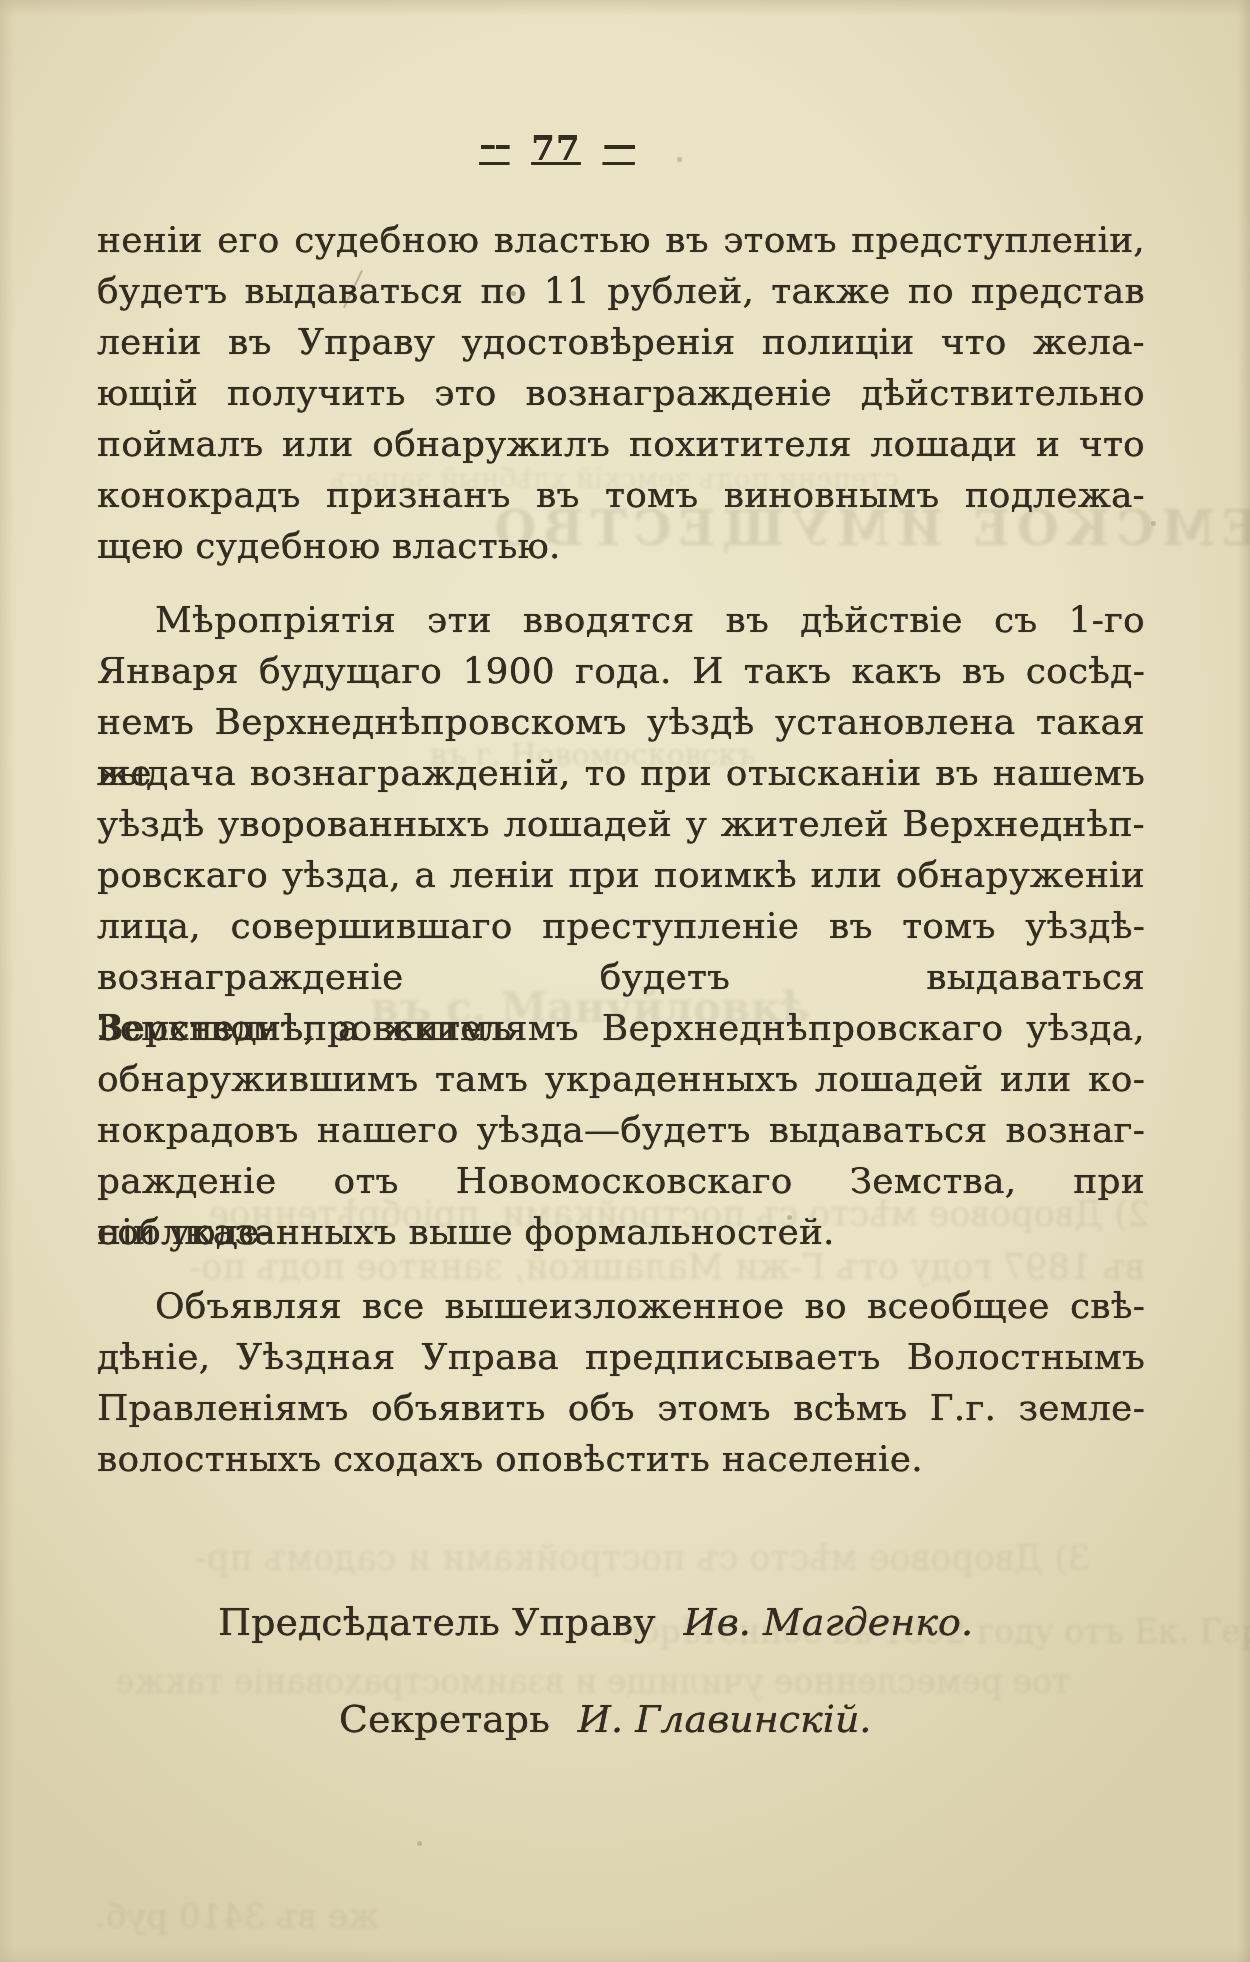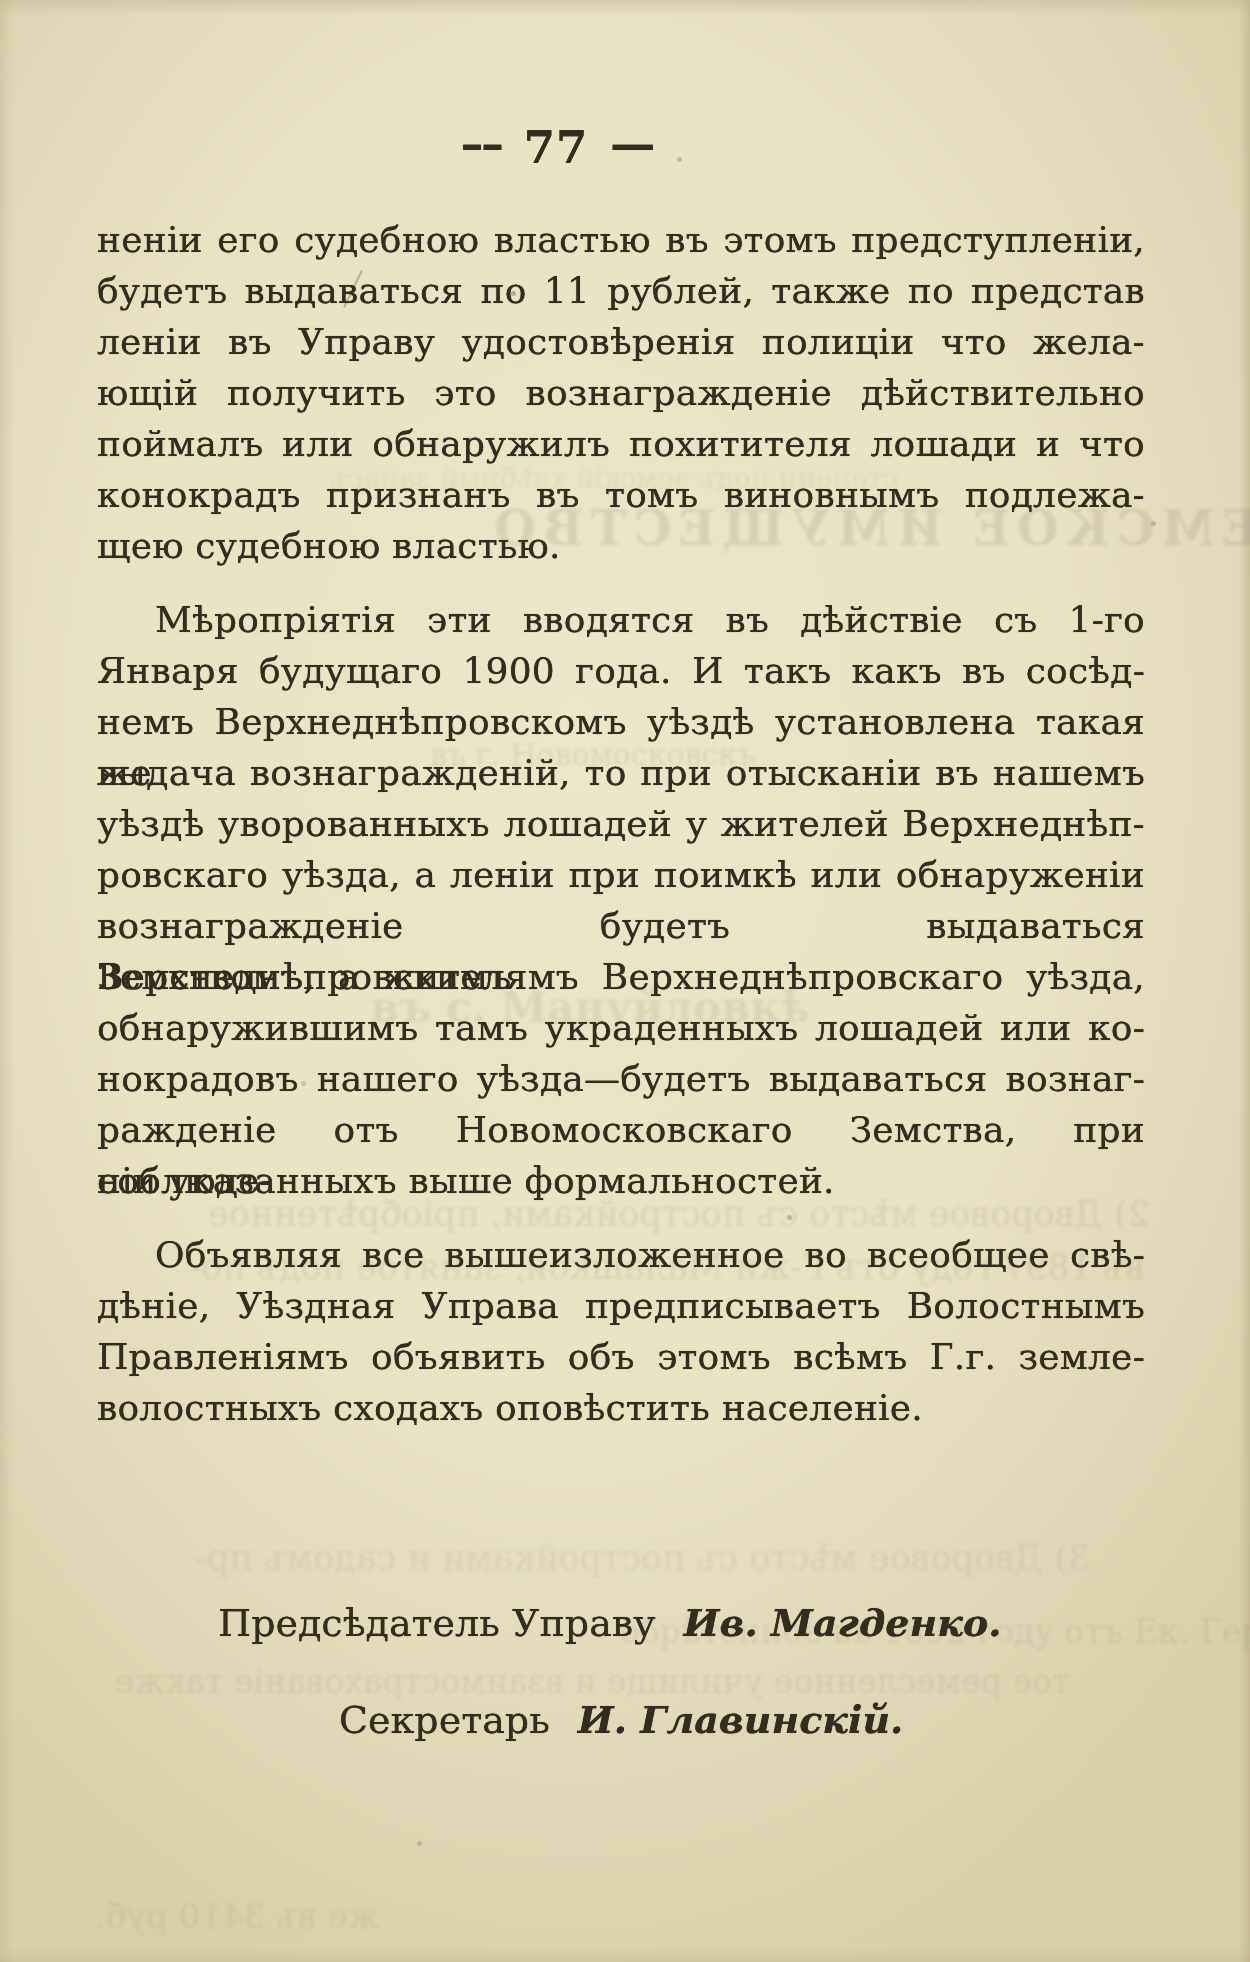--- a/index.html
+++ b/index.html
@@ -23,23 +23,24 @@
       linear-gradient(180deg, rgba(190,178,143,.45) 0px, rgba(190,178,143,0) 16px),
       linear-gradient(90deg, rgba(190,178,143,.40) 0px, rgba(190,178,143,0) 14px),
       linear-gradient(270deg, rgba(176,163,127,.45) 0px, rgba(176,163,127,0) 12px),
       linear-gradient(0deg, rgba(190,178,143,.35) 0px, rgba(190,178,143,0) 16px),
       radial-gradient(ellipse 900px 1300px at 46% 38%, var(--paper-hi) 0%, var(--paper) 55%, var(--paper-edge) 100%);
   }
   
   .pagenum{
     position:absolute; top:126px; left:0; width:1114px;
     text-align:center;
-    font-size:45px; font-weight:bold; line-height:44px;
+    font-size:34px; font-weight:bold; line-height:44px;
     letter-spacing:1px;
     text-shadow:0 0 .6px currentColor;
+    text-decoration:underline;
   }
   .pagenum .dash{letter-spacing:-2px; position:relative; top:-4px;}
   .pagenum .num{margin:0 22px;}
   
   .text-block{
     position:absolute; left:97px; top:214px; width:1048px;
   }
   .para{margin:0;}
   .para + .para{margin-top:23px;}
   .tline{
@@ -55,21 +56,21 @@
   
   .signature{
     position:absolute; left:97px; width:1048px;
     height:51px; line-height:51px;
     font-size:38px;
     text-shadow:0 0 .7px currentColor;
     white-space:nowrap;
   }
   .sig-chairman{top:1597px; padding-left:121px;}
   .sig-secretary{top:1694px; padding-left:242px;}
-  .sig-name{font-style:italic; font-weight:bold; margin-left:28px;}
+  .sig-name{font-style:italic; font-weight:normal; margin-left:28px;}
   
   .ghost{
     position:absolute;
     color:var(--ghost);
     opacity:.15;
     filter:blur(1.6px);
     white-space:nowrap;
     pointer-events:none;
   }
   .ghost.mirror{transform:scaleX(-1);}
@@ -136,20 +137,21 @@
       <div class="tline last">щею судебною властью.</div>
     </div>
 
     <div class="para">
       <div class="tline indent">Мѣропріятія эти вводятся въ дѣйствіе съ 1-го</div>
       <div class="tline">Января будущаго 1900 года. И такъ какъ въ сосѣд-</div>
       <div class="tline">немъ Верхнеднѣпровскомъ уѣздѣ установлена такая же</div>
       <div class="tline">выдача вознагражденій, то при отысканіи въ нашемъ</div>
       <div class="tline">уѣздѣ уворованныхъ лошадей у жителей Верхнеднѣп-</div>
       <div class="tline">ровскаго уѣзда, а леніи при поимкѣ или обнаруженіи</div>
+      <div class="tline">лица, совершившаго преступленіе въ томъ уѣздѣ-</div>
       <div class="tline">вознагражденіе будетъ выдаваться Верхнеднѣпровскимъ</div>
       <div class="tline">Земствомъ, а жителямъ Верхнеднѣпровскаго уѣзда,</div>
       <div class="tline">обнаружившимъ тамъ украденныхъ лошадей или ко-</div>
       <div class="tline">нокрадовъ нашего уѣзда—будетъ выдаваться вознаг-</div>
       <div class="tline">ражденіе отъ Новомосковскаго Земства, при соблюде-</div>
       <div class="tline last">ніи указанныхъ выше формальностей.</div>
     </div>
 
     <div class="para">
       <div class="tline indent">Объявляя все вышеизложенное во всеобщее свѣ-</div>

